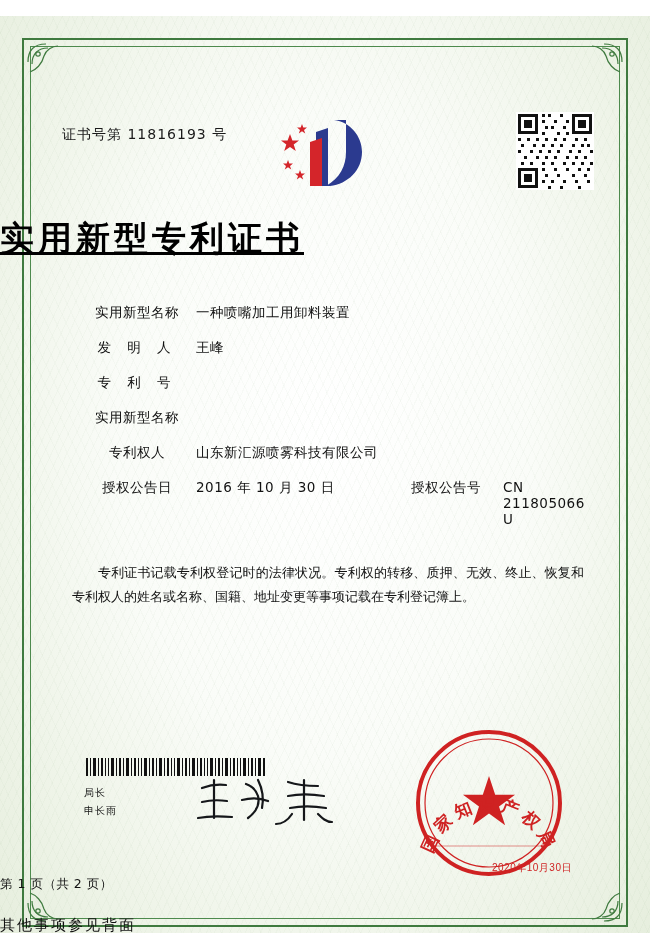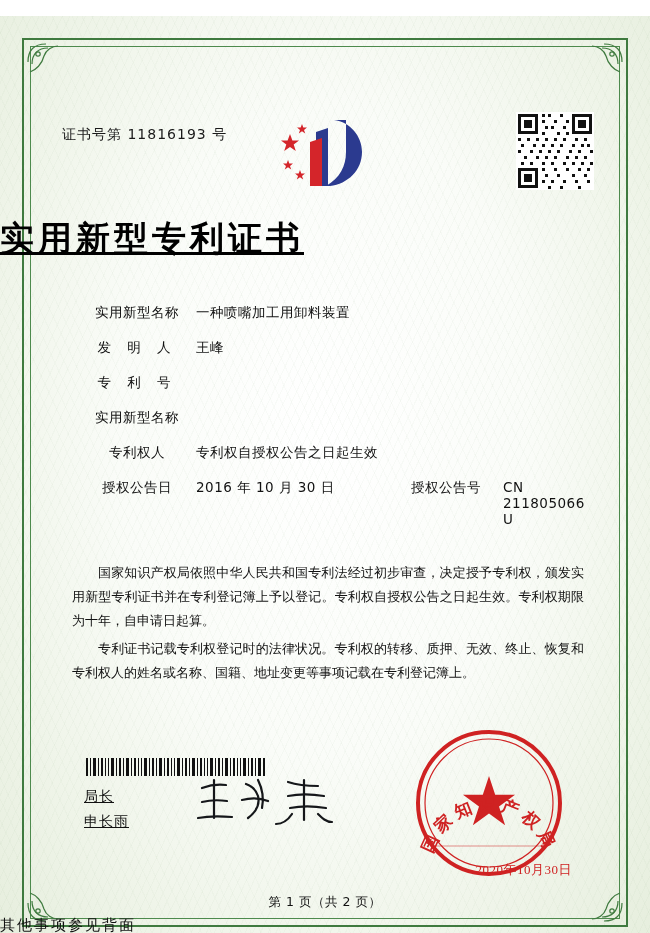--- a/index.html
+++ b/index.html
@@ -152,25 +152,24 @@
     top: 742px;
     width: 180px;
     height: 18px;
   }
 
   .signature-block {
     position: absolute;
     left: 84px;
     top: 768px;
     font-family: "DejaVu Sans", sans-serif;
-    font-size: 14px;
+    font-size: 10px;
     color: #111111;
     line-height: 1.75;
     letter-spacing: 1px;
-    text-decoration: underline;
   }
 
   .handwriting {
     position: absolute;
     left: 192px;
     top: 758px;
     width: 150px;
     height: 54px;
     color: #15171a;
   }
@@ -179,31 +178,30 @@
     position: absolute;
     right: 86px;
     top: 712px;
     width: 150px;
     height: 150px;
   }
   .seal-date {
     position: absolute;
     right: 78px;
     top: 845px;
-    font-family: Liberation Serif, serif;
-    font-size: 13px;
+    font-family: Liberation Sans, sans-serif;
+    font-size: 10px;
     color: #cf2222;
     letter-spacing: 0.5px;
   }
 
   .page-footer {
     position: absolute;
     left: 0; right: 0;
-    top: 878px;
-    text-align: center;
+    top: 860px;
     font-family: "DejaVu Sans", sans-serif;
     font-size: 12.5px;
     color: #111111;
     letter-spacing: 0.5px;
   }
   .bottom-note {
     position: absolute;
     left: 0; right: 0;
     bottom: 14px;
     text-align: left;
@@ -372,32 +370,31 @@
       <div class="field-value">王峰</div>
     </div>
     <div class="field-row">
       <div class="field-label spaced">专 利 号</div>
     </div>
     <div class="field-row">
       <div class="field-label">实用新型名称</div>
     </div>
     <div class="field-row">
       <div class="field-label">专利权人</div>
-      <div class="field-value">专利权自授权公告之日起生效</div>
+      <div class="field-value">山东新汇源喷雾科技有限公司</div>
     </div>
     <div class="field-row dual">
       <div class="field-label">授权公告日</div>
       <div class="field-value">2016 年 10 月 30 日</div>
       <div class="field-label2">授权公告号</div>
       <div class="field-value2">CN 211805066 U</div>
     </div>
   </div>
 
   <div class="paragraphs">
-    <p>国家知识产权局依照中华人民共和国专利法经过初步审查，决定授予专利权，颁发实用新型专利证书并在专利登记簿上予以登记。专利权自授权公告之日起生效。专利权期限为十年，自申请日起算。</p>
     <p>专利证书记载专利权登记时的法律状况。专利权的转移、质押、无效、终止、恢复和专利权人的姓名或名称、国籍、地址变更等事项记载在专利登记簿上。</p>
   </div>
 
   <div class="barcode">
     <svg viewBox="0 0 180 18" shape-rendering="crispEdges">
       <rect width="180" height="18" fill="none"></rect>
       <g fill="#111111">
         <rect x="0" y="0" width="2" height="18"></rect>
           <rect x="4" y="0" width="1" height="18"></rect>
         <rect x="7" y="0" width="3" height="18"></rect>

